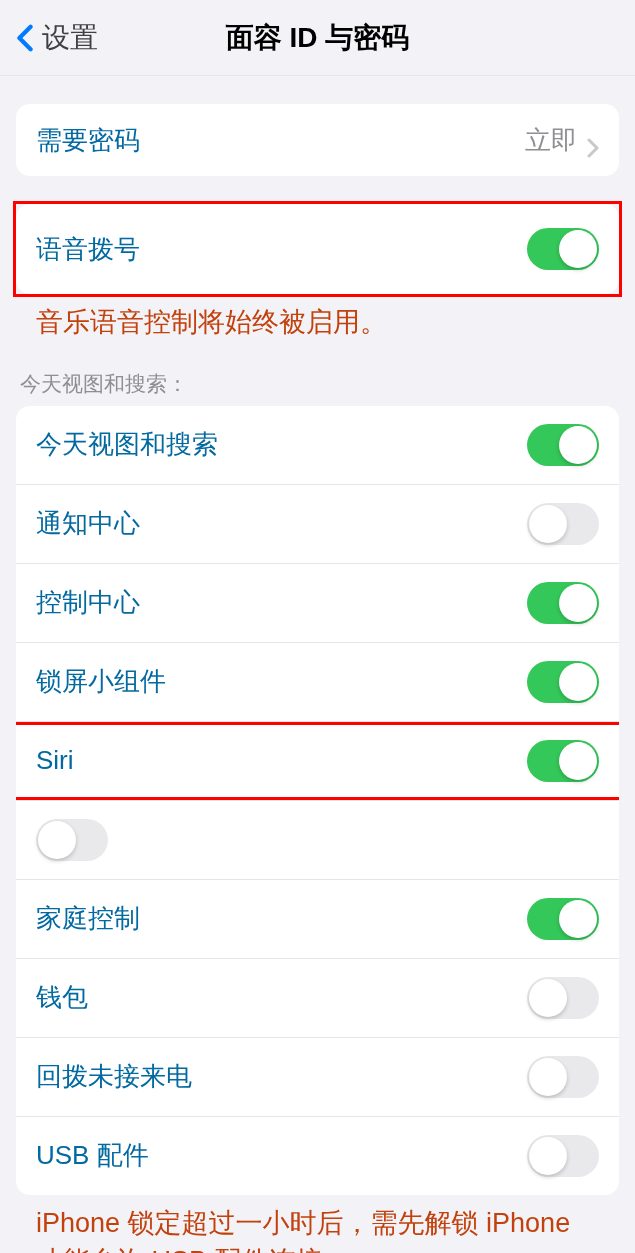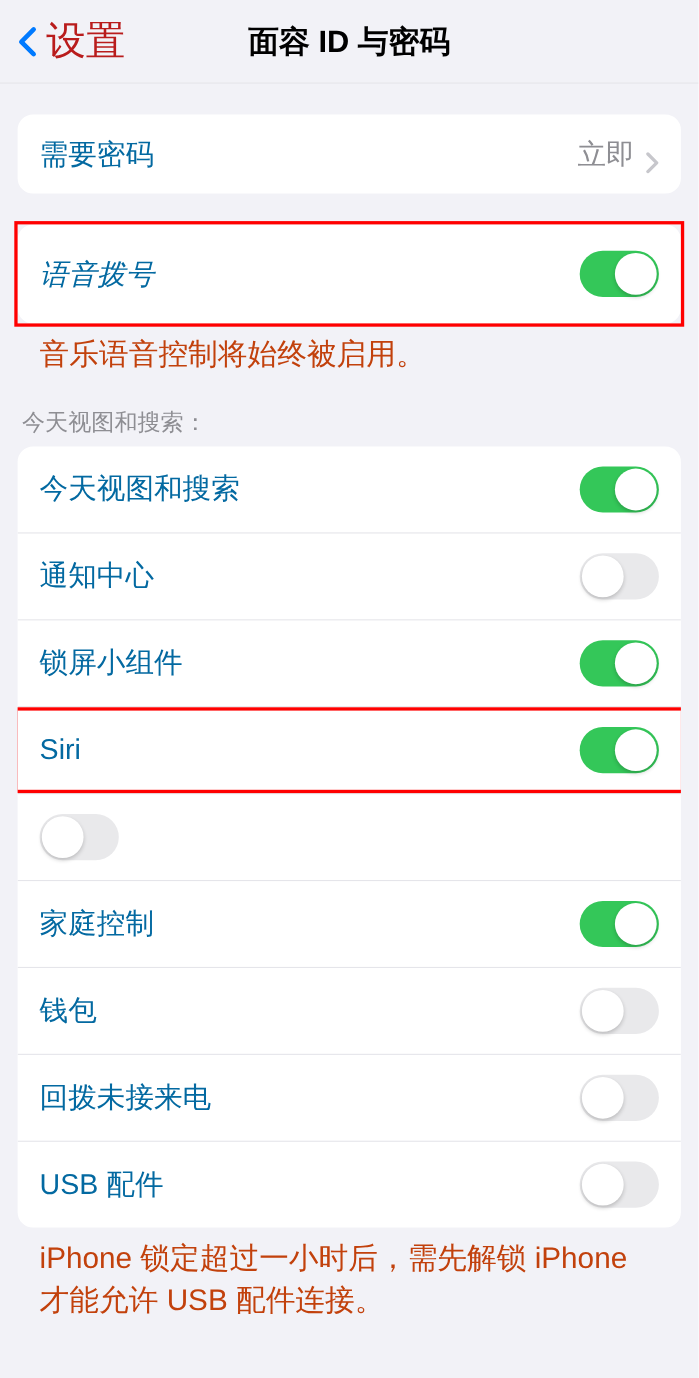--- a/index.html
+++ b/index.html
@@ -19,22 +19,22 @@
       align-items: center;
       padding: 12px 16px;
       background-color: #f2f2f7;
       border-bottom: 1px solid #e5e5ea;
       position: relative;
       height: 76px;
     }
     .back-button {
       display: flex;
       align-items: center;
-      color: #b91c1c;
-      font-size: 36px;
+      color: #404040;
+      font-size: 28px;
       cursor: pointer;
     }
     .back-chevron {
       width: 18px;
       height: 28px;
       margin-right: 8px;
     }
     .header-title {
       position: absolute;
       left: 50%;
@@ -155,21 +155,21 @@
             <path d="M2 2 L10 10 L2 18" stroke="#c7c7cc" stroke-width="3" fill="none" stroke-linecap="round" stroke-linejoin="round"></path>
           </svg>
         </div>
       </div>
     </div>
   </div>
 
   <div class="section" style="position:relative;">
     <div class="red-box-1" style="left:-3px; right:-3px; top:-3px; height:96px;"></div>
     <div class="row-group">
-      <div class="row" style="min-height:90px;font-style:italic;">
+      <div class="row" style="min-height:90px;">
         <span class="row-label">语音拨号</span>
         <div class="toggle on">
           <div class="toggle-knob"></div>
         </div>
       </div>
     </div>
     <div class="footer-text">音乐语音控制将始终被启用。</div>
   </div>
 
   <div class="section-header">今天视图和搜索：</div>
@@ -182,20 +182,26 @@
             <div class="toggle-knob"></div>
           </div>
         </div>
         <div class="row" style="position: relative;">
           <span class="row-label">通知中心</span>
           <div class="toggle off">
             <div class="toggle-knob"></div>
           </div>
         </div>
         <div class="row" style="position: relative;">
+          <span class="row-label">控制中心</span>
+          <div class="toggle on">
+            <div class="toggle-knob"></div>
+          </div>
+        </div>
+        <div class="row" style="position: relative;">
           <span class="row-label">锁屏小组件</span>
           <div class="toggle on">
             <div class="toggle-knob"></div>
           </div>
         </div>
         <div class="row" style="position: relative;">
           <span class="row-label">Siri</span>
           <div class="toggle on">
             <div class="toggle-knob"></div>
           </div>

